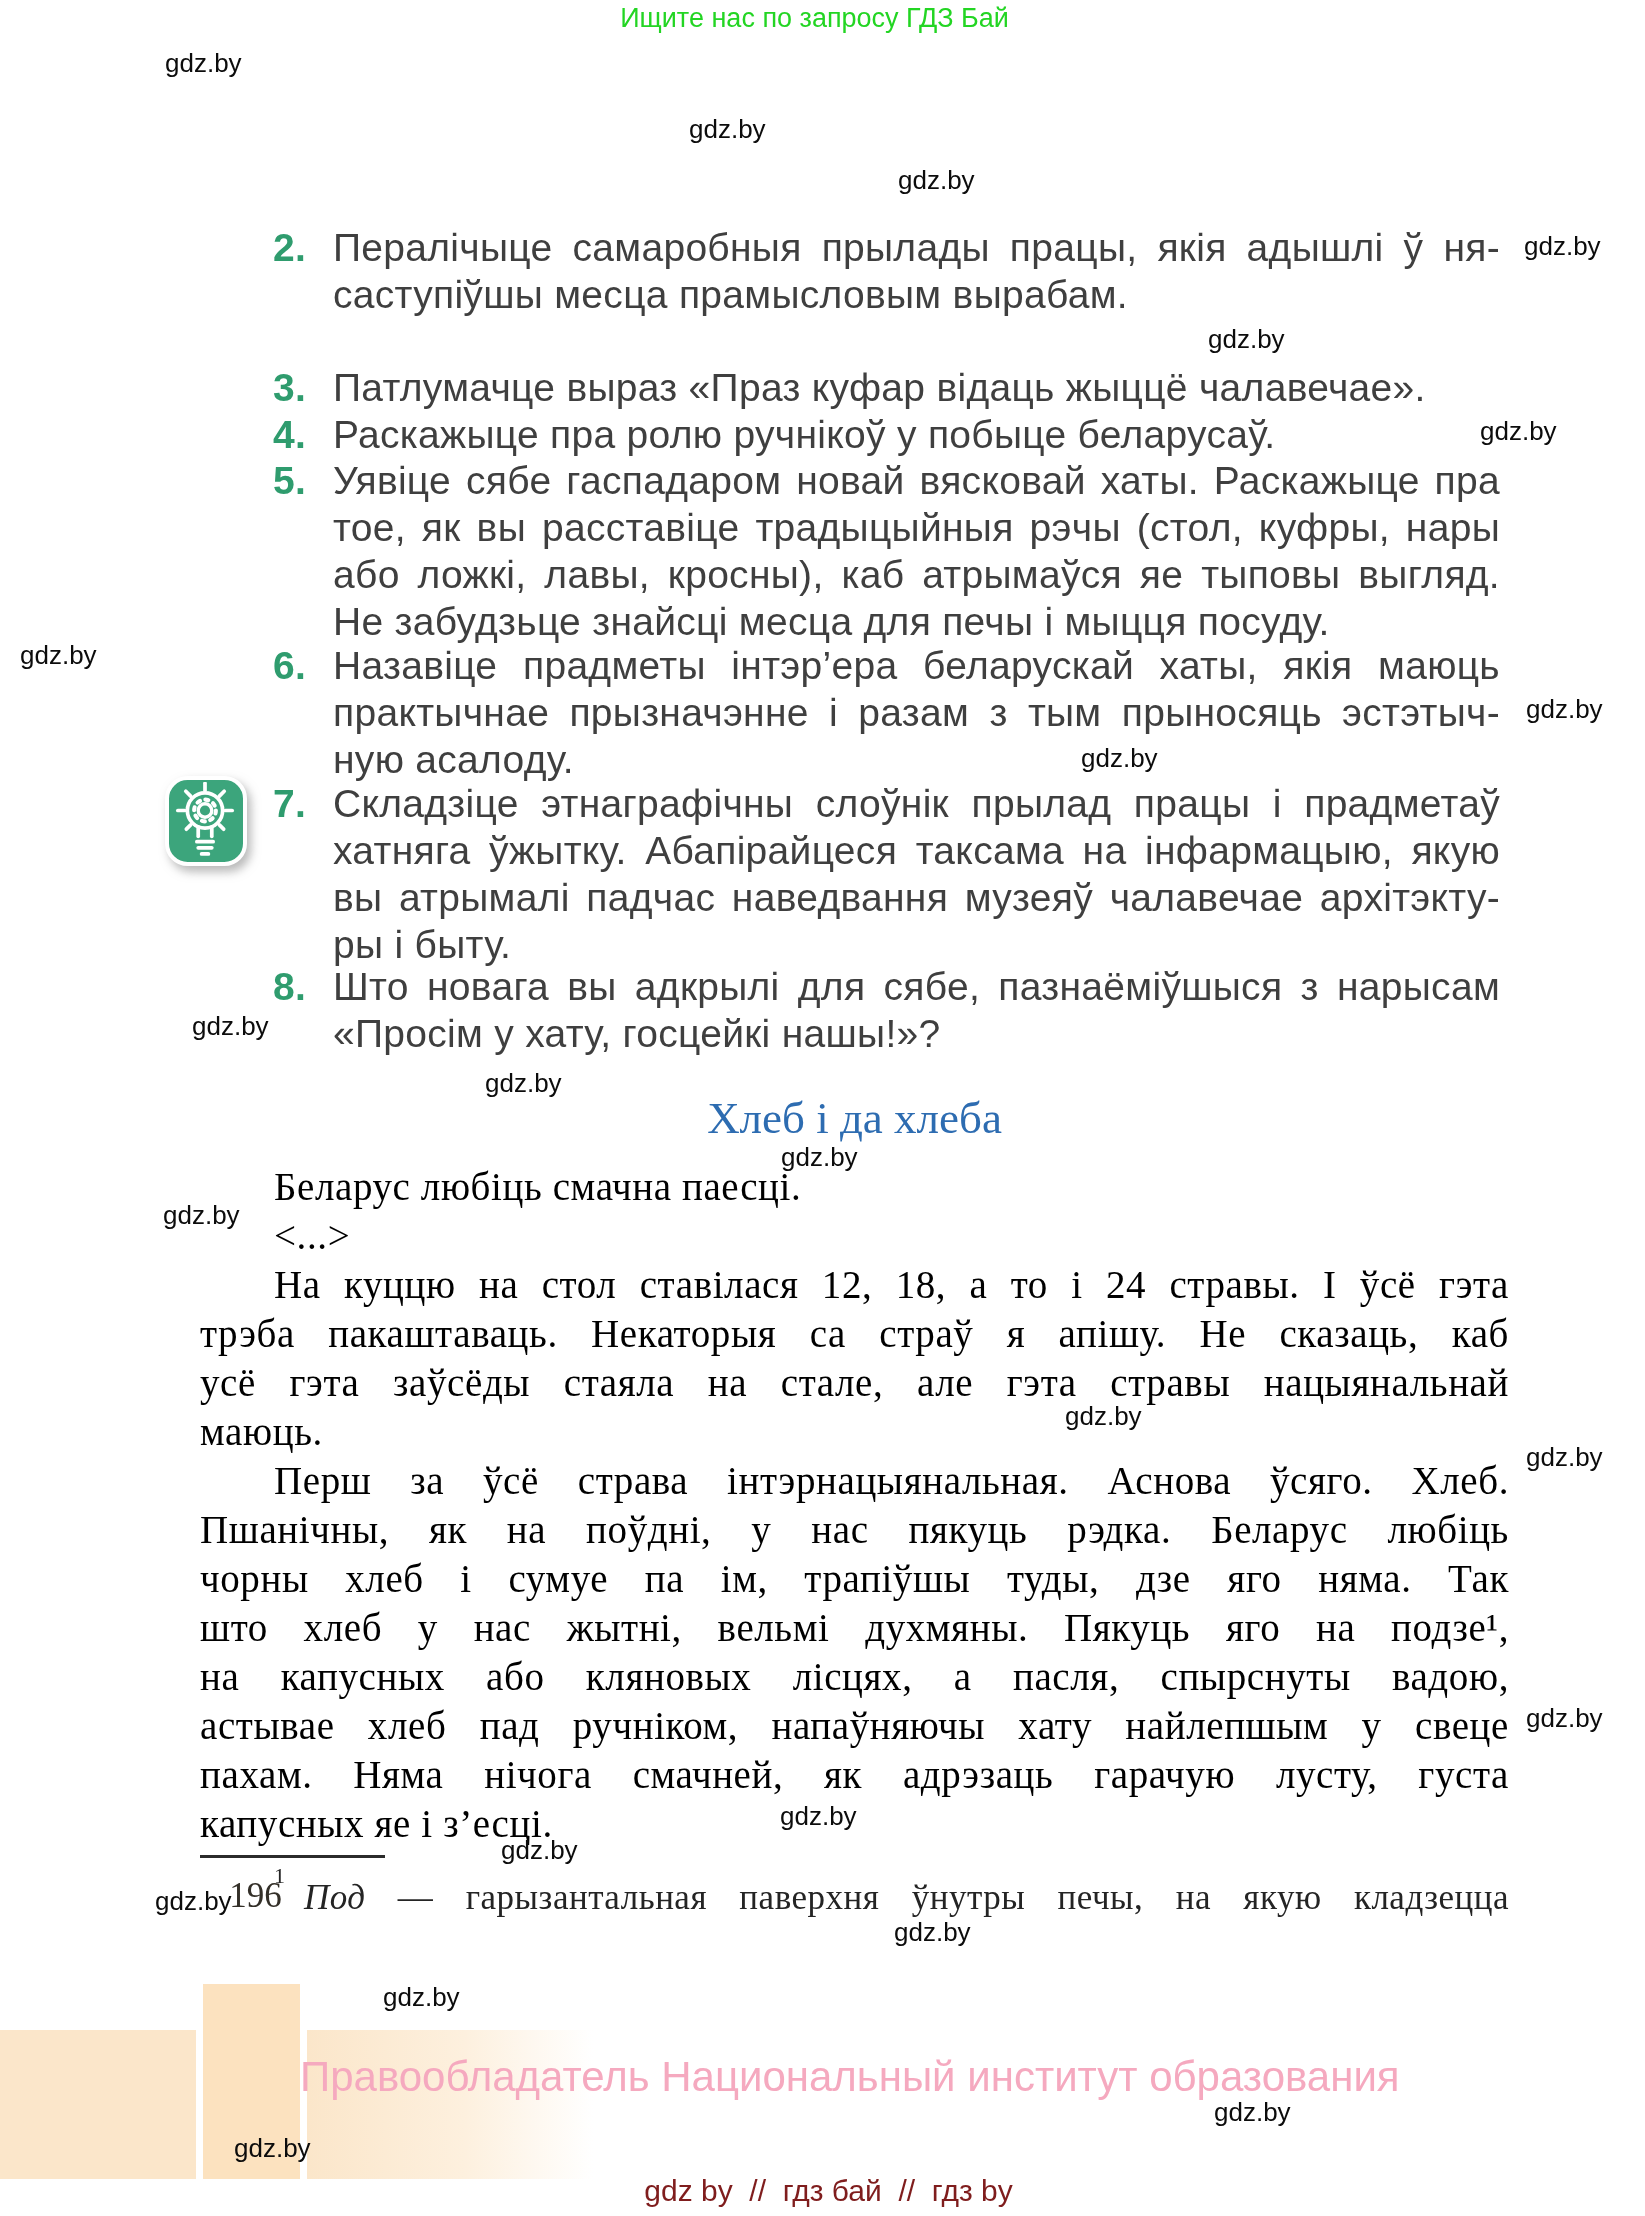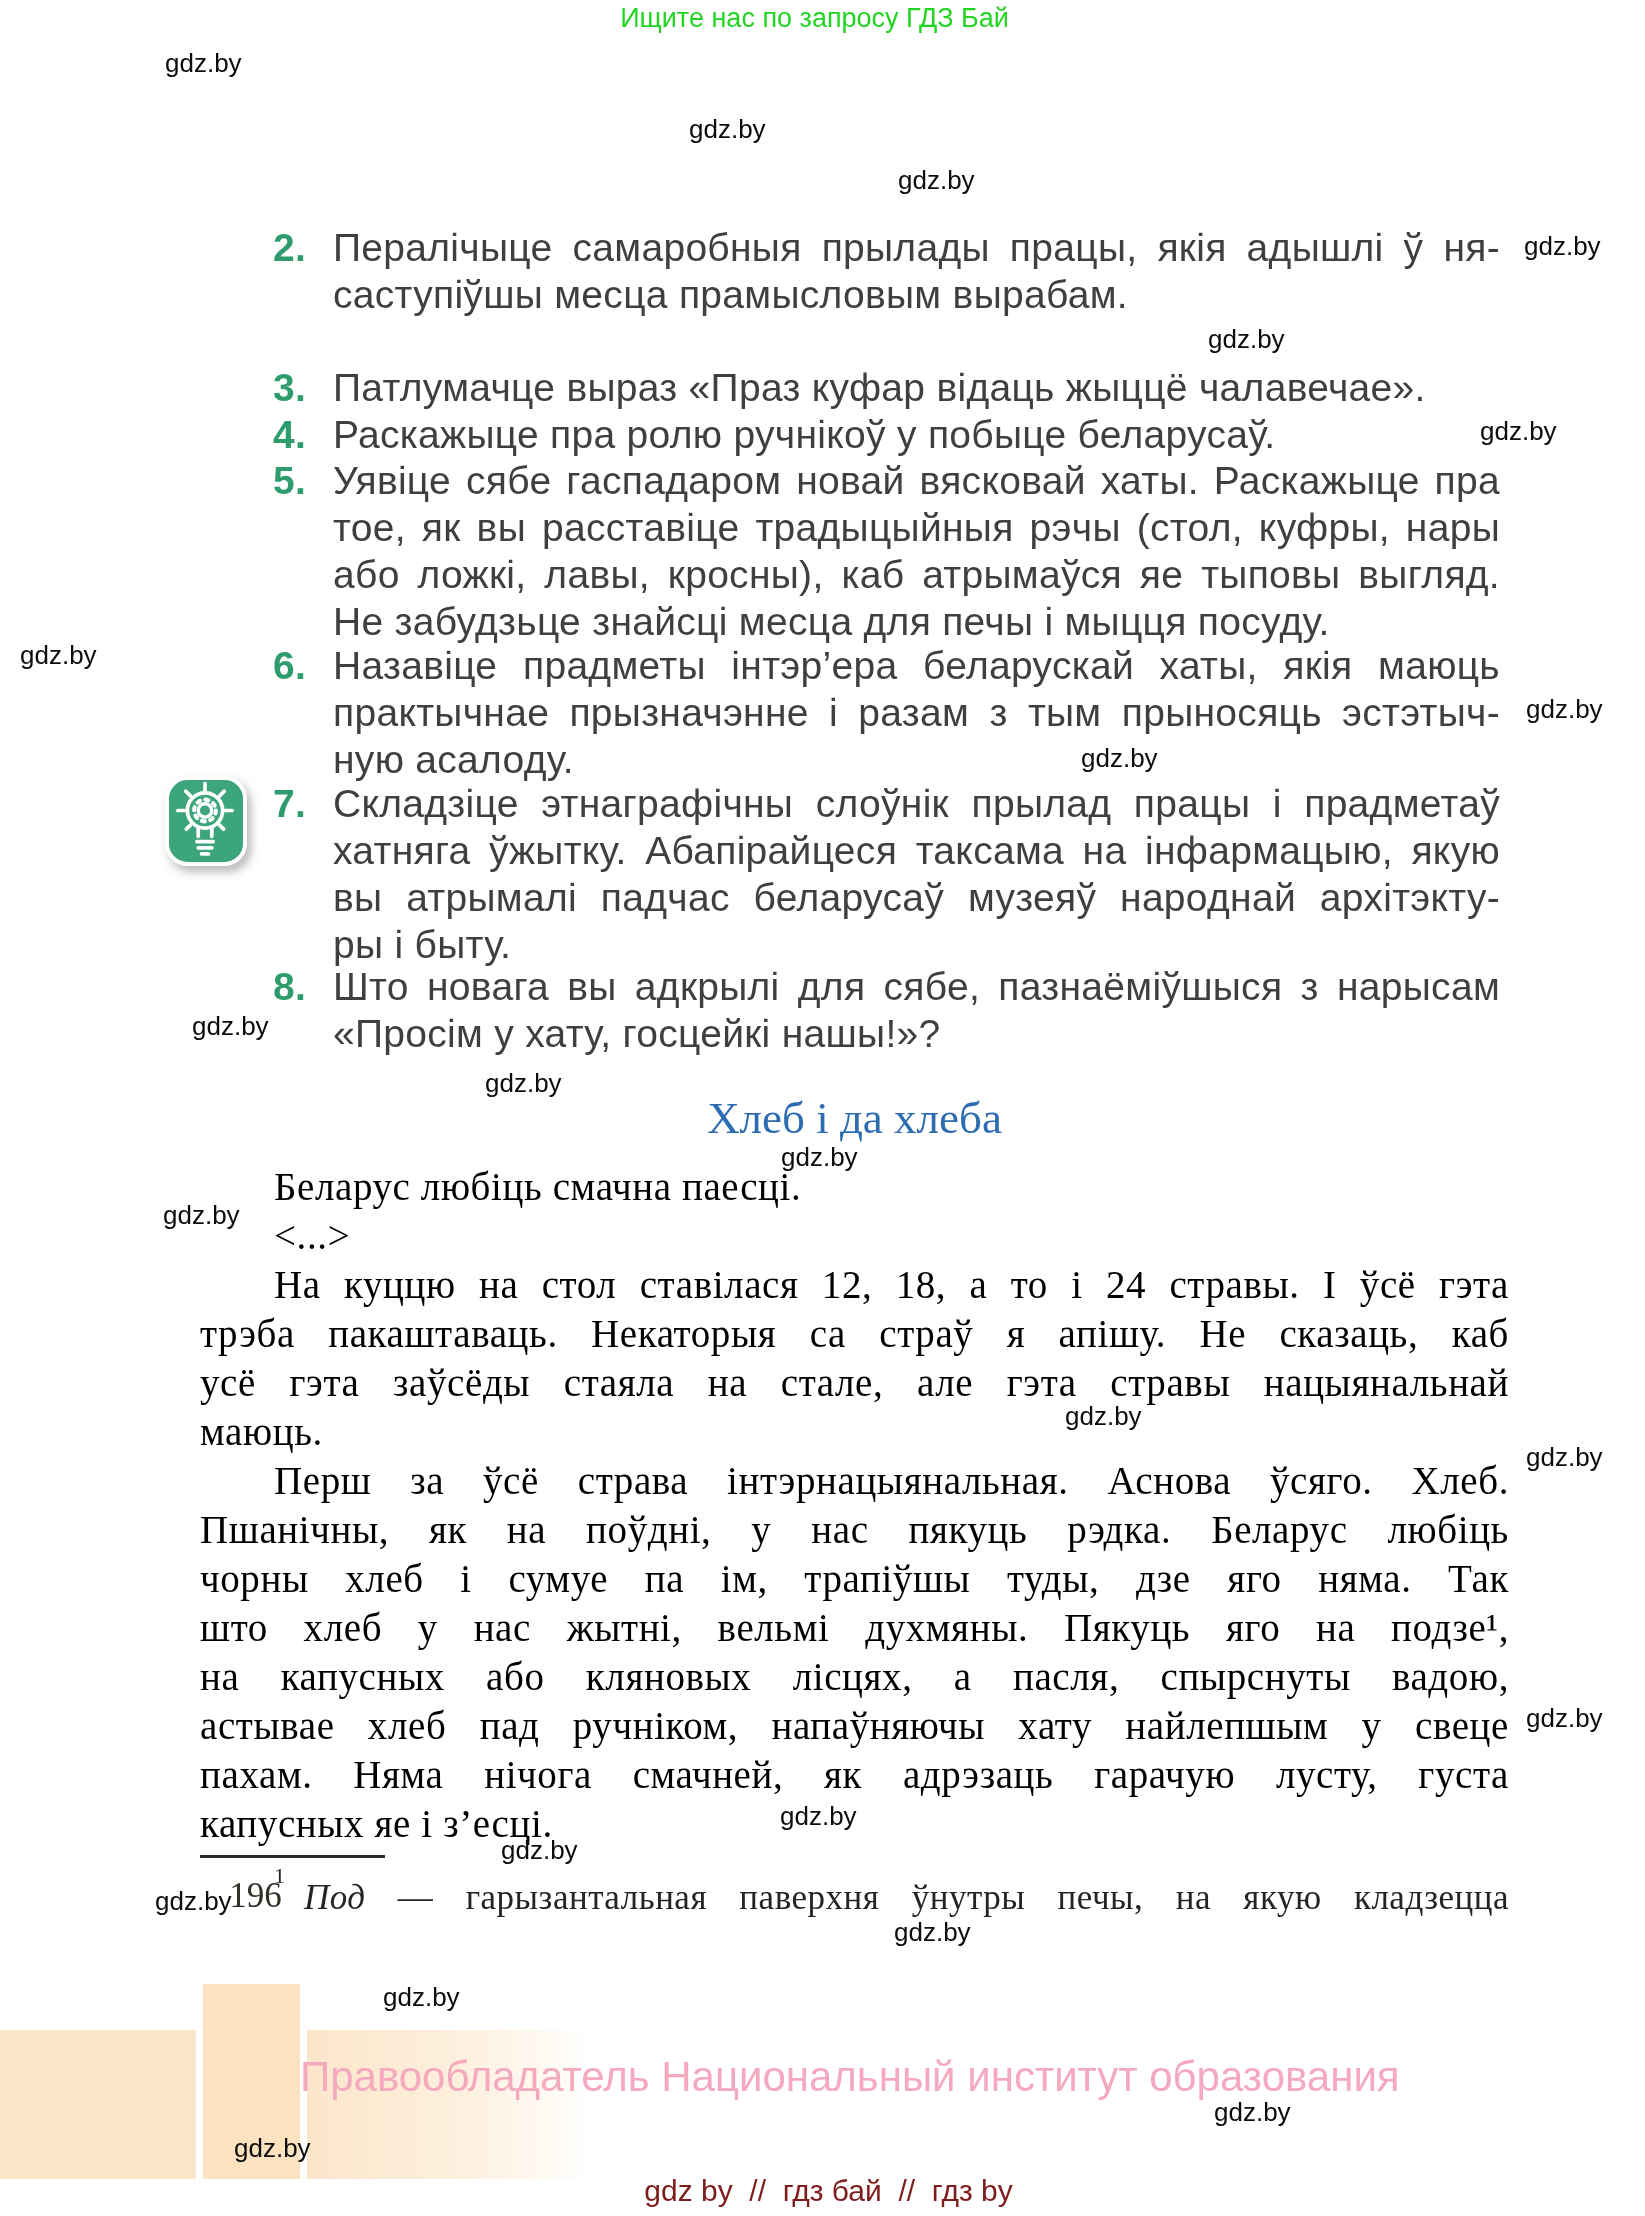--- a/index.html
+++ b/index.html
@@ -85,21 +85,21 @@
     <span class="num">6.</span>
     <span class="line j">Назавіце прадметы інтэр’ера беларускай хаты, якія маюць</span>
     <span class="line j">практычнае прызначэнне і разам з тым прыносяць эстэтыч-</span>
     <span class="line">ную асалоду.</span>
   </div>
 
   <div class="ex" style="top:780px">
     <span class="num">7.</span>
     <span class="line j">Складзіце этнаграфічны слоўнік прылад працы і прадметаў</span>
     <span class="line j">хатняга ўжытку. Абапірайцеся таксама на інфармацыю, якую</span>
-    <span class="line j">вы атрымалі падчас беларусаў музеяў народнай архітэкту-</span>
+    <span class="line j">вы атрымалі падчас наведвання музеяў чалавечае архітэкту-</span>
     <span class="line">ры і быту.</span>
   </div>
 
   <div class="ex" style="top:963px">
     <span class="num">8.</span>
     <span class="line j">Што новага вы адкрылі для сябе, пазнаёміўшыся з нарысам</span>
     <span class="line">«Просім у хату, госцейкі нашы!»?</span>
   </div>
 
   <div class="bulb-box">

